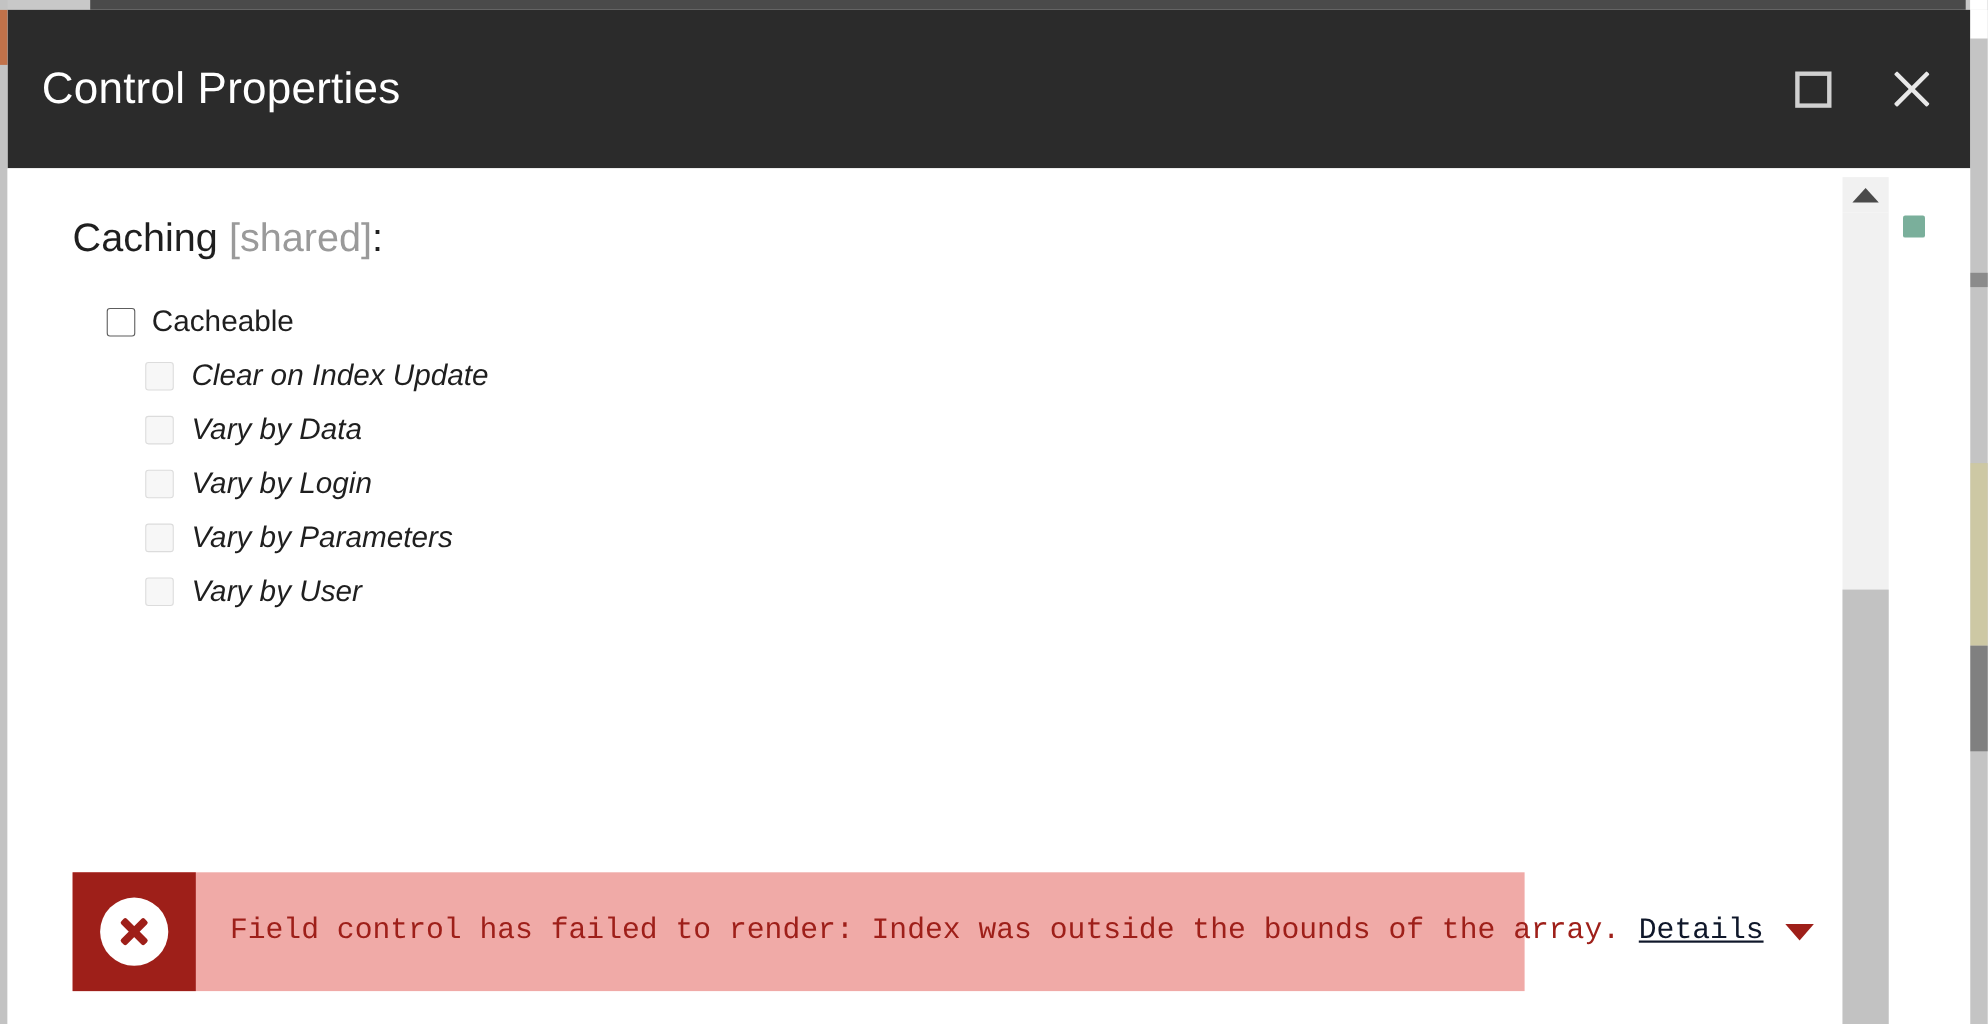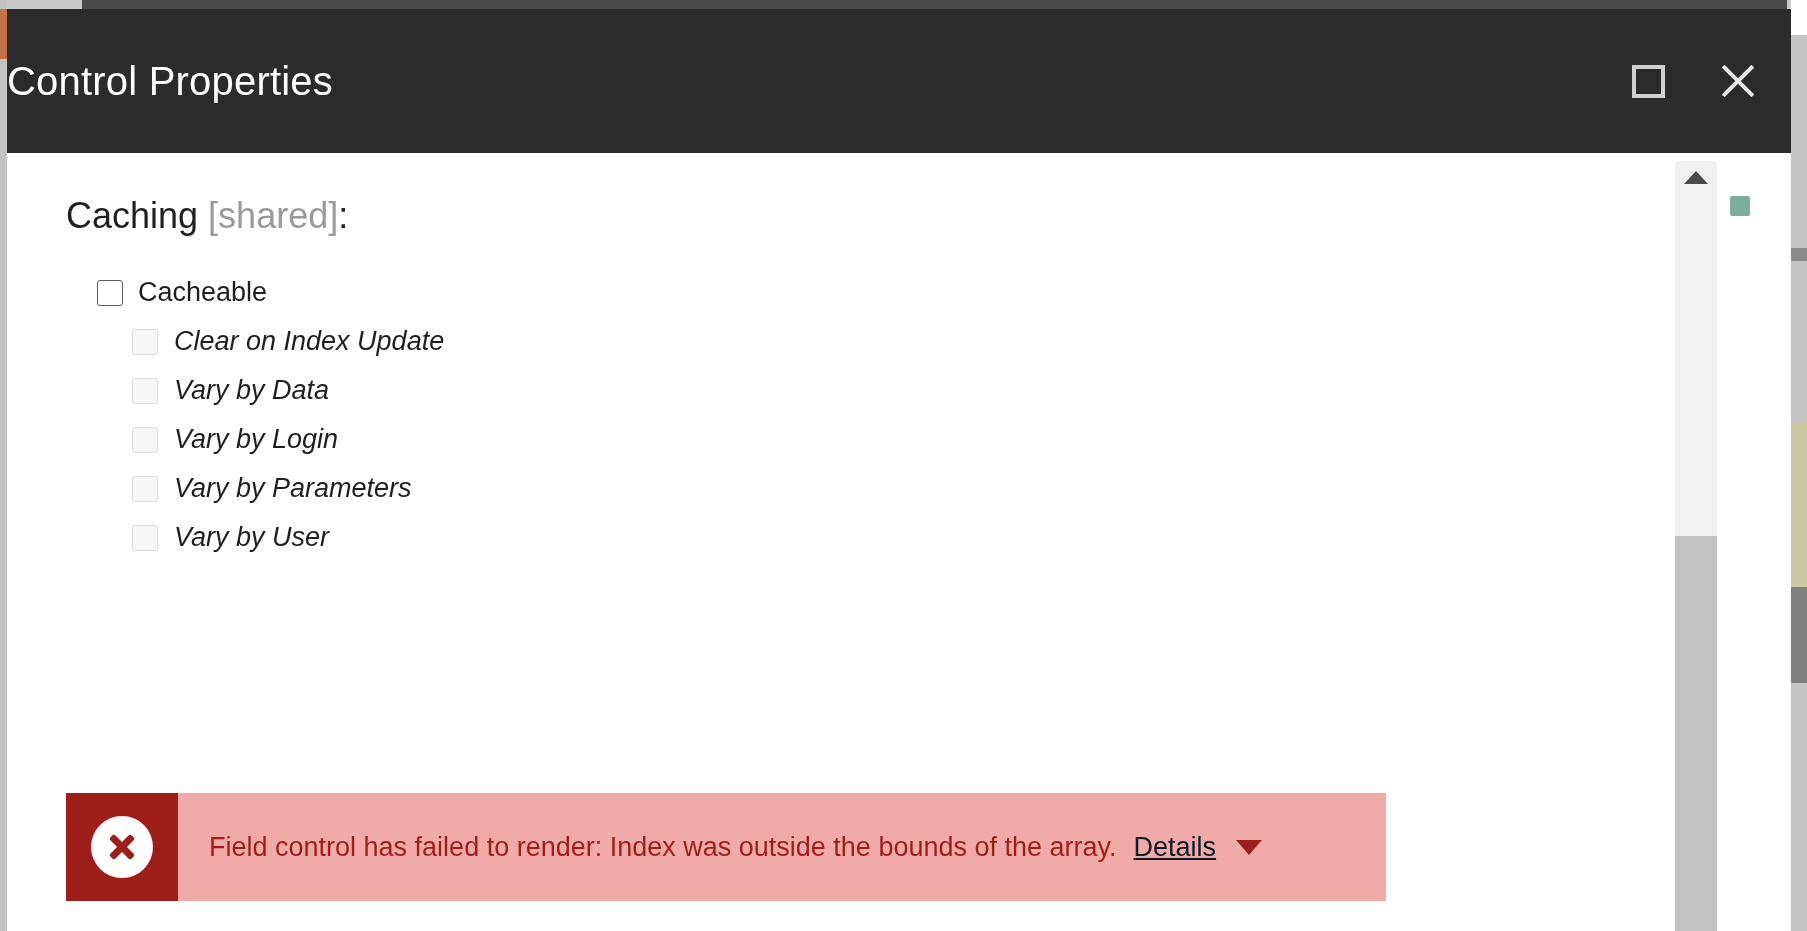--- a/index.html
+++ b/index.html
@@ -117,20 +117,21 @@
     height: 144px;
     background: #2b2b2b;
     flex: 0 0 auto;
     display: flex;
     align-items: center;
   }
   .titlebar-title {
     color: #ffffff;
     font-size: 40px;
     font-weight: 400;
+    margin-left: 31px;
     letter-spacing: 0.2px;
     line-height: 1;
     white-space: nowrap;
   }
   .titlebar-controls {
     position: absolute;
     right: 30px;
     top: 0;
     height: 144px;
     display: flex;
@@ -277,20 +278,21 @@
   .error-icon-circle::before { transform: translate(-50%,-50%) rotate(45deg); }
   .error-icon-circle::after  { transform: translate(-50%,-50%) rotate(-45deg); }
 
   .error-content {
     flex: 1 1 auto;
     display: flex;
     align-items: center;
     padding-left: 31px;
     gap: 0;
     white-space: nowrap;
+    font-family: Liberation Mono, monospace;
   }
   .error-text {
     font-size: 27px;
     color: #9e1f19;
     line-height: 1;
   }
   .error-details-link {
     font-size: 27px;
     color: #0f172a;
     text-decoration: underline;

